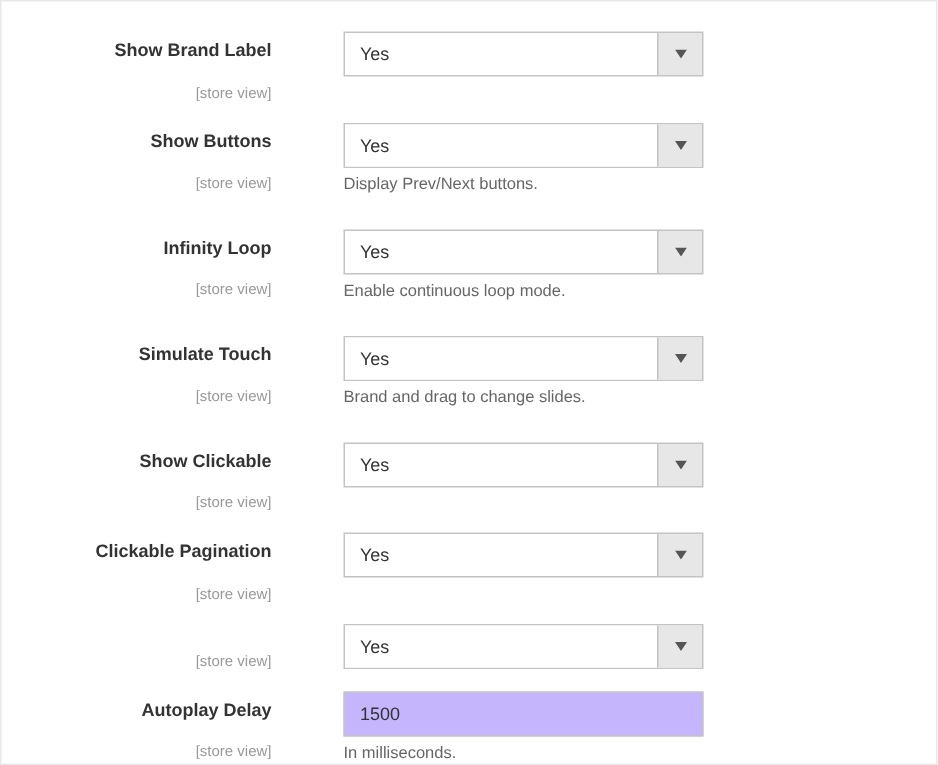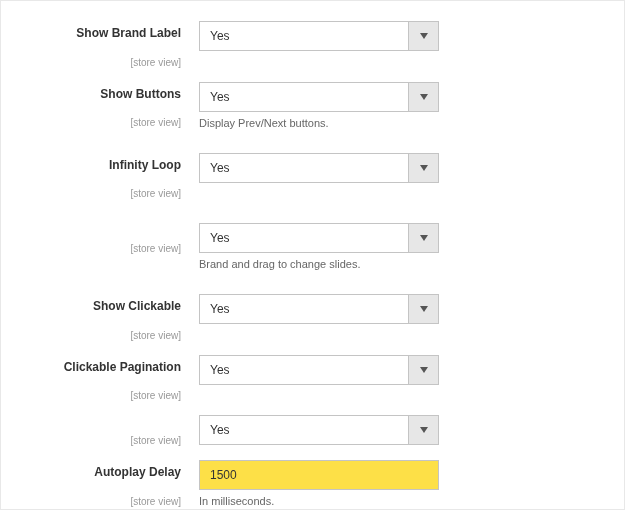--- a/index.html
+++ b/index.html
@@ -39,20 +39,21 @@
     }
     .field-scope {
       font-size: 10px;
       color: #999;
       display: block;
       margin-top: 15px;
     }
     .input-col {
       flex: 1;
       min-width: 0;
+      margin-left: 30px;
     }
     .select-wrapper {
       display: flex;
       width: 240px;
       height: 30px;
       border: 1px solid #c4c4c4;
       background: #fff;
       cursor: pointer;
     }
     .select-value {
@@ -75,21 +76,21 @@
       justify-content: center;
     }
     .select-arrow svg {
       width: 8px;
       height: 6px;
     }
     .text-input {
       width: 240px;
       height: 30px;
       border: 1px solid #c4c4c4;
-      background: #fde047;
+      background: #c4b5fd;
       padding: 6px 10px;
       font-size: 12px;
       color: #333;
       font-family: inherit;
     }
     .field-note {
       font-size: 11px;
       color: #666;
       margin-top: 5px;
       display: block;
@@ -145,25 +146,27 @@
     </div>
     <div class="input-col">
       <div class="select-wrapper">
         <div class="select-value">Yes</div>
         <div class="select-arrow">
           <svg viewBox="0 0 8 6">
               <path d="M0 0 L8 0 L4 6 Z" fill="#555"></path>
             </svg>
         </div>
       </div>
-    </div>
-  </div>
-
-  <div class="field-row with-note">
-    <div class="label-col">
+      <span class="field-note">Enable continuous loop mode.</span>
+    </div>
+  </div>
+
+  <div class="field-row with-note">
+    <div class="label-col">
+      <span class="field-label">Simulate Touch</span>
       <span class="field-scope">[store view]</span>
     </div>
     <div class="input-col">
       <div class="select-wrapper">
         <div class="select-value">Yes</div>
         <div class="select-arrow">
           <svg viewBox="0 0 8 6">
               <path d="M0 0 L8 0 L4 6 Z" fill="#555"></path>
             </svg>
         </div>

